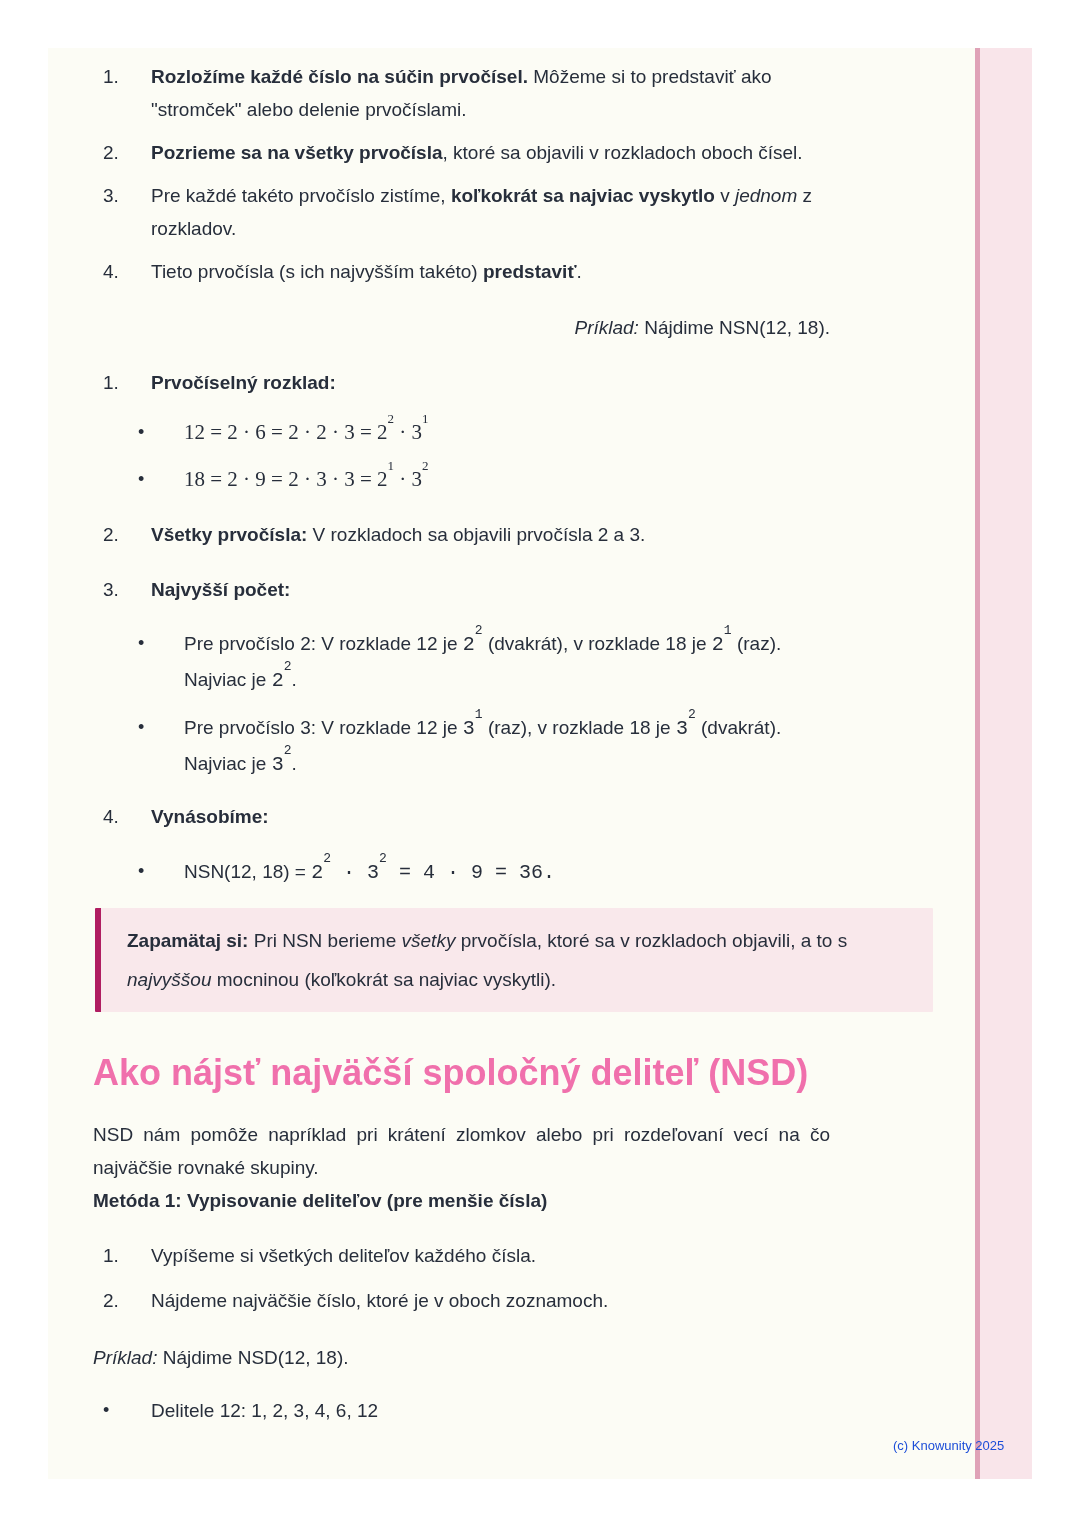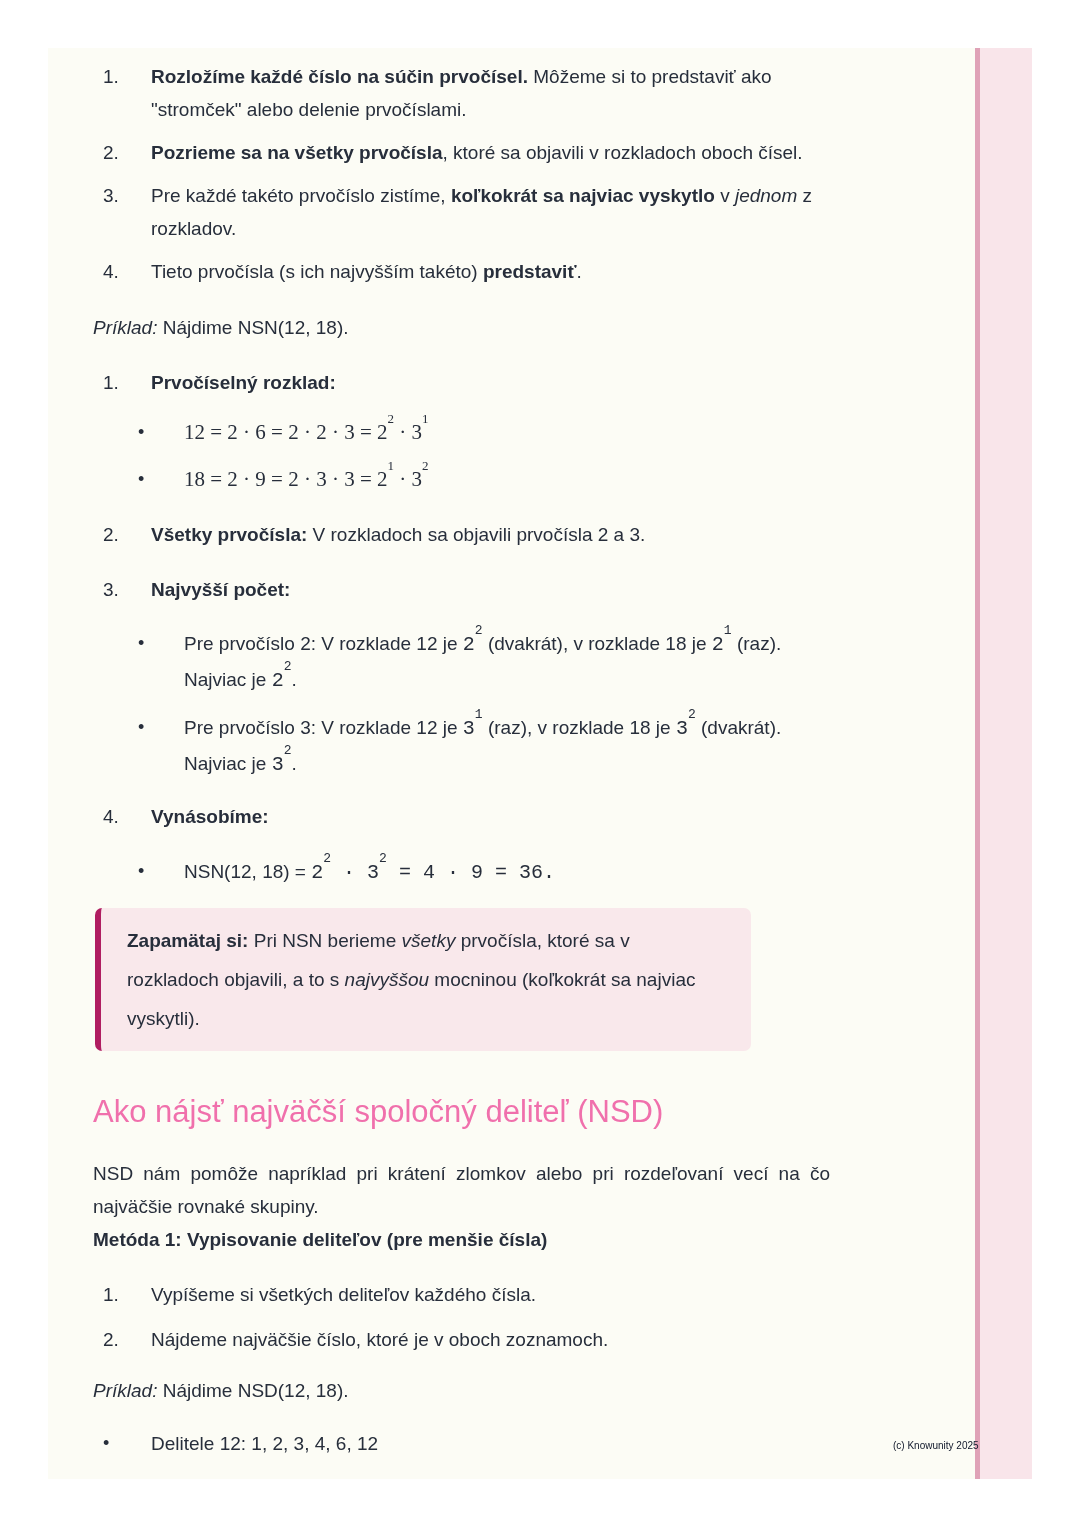--- a/index.html
+++ b/index.html
@@ -12,46 +12,46 @@
   .num{flex:0 0 22px;margin-left:10px;}
   .itxt{flex:1;margin-left:26px;}
   .sub .num{flex:0 0 20px;margin-left:45px;}
   .bullet{font-size:18px;}
   b,.b{font-weight:700;}
   em{font-style:italic;}
   p{margin:0;}
   
   .ol-intro{margin-top:12px;}
   .ol-intro .oli{margin-bottom:10px;}
-  .p-example{margin-top:23px;}
+  .p-example{margin-top:23px;text-align:right;}
   .step{margin-top:22px;}
   .step-tight{margin-top:18px;}
   .sublist{margin-top:17px;}
   .sublist .oli{margin-bottom:14px;}
   .sublist2{margin-top:20px;}
   .sublist2 .oli{margin-bottom:12px;line-height:35px;}
   .sublist3{margin-top:22px;}
   
   .math{font-family:"Liberation Serif",serif;font-size:21px;}
   .math sup,.im sup{font-size:13px;line-height:0;position:relative;top:-8px;}
   .im{font-family:Liberation Mono, monospace;font-size:20px;}
   
-  .callout{margin-top:19px;margin-left:2px;width:656px;box-sizing:border-box;
-    background:#f9e8eb;border-left:6px solid #b01d61;border-radius:7px;
+  .callout{margin-top:19px;margin-left:2px;width:838px;box-sizing:border-box;
+    background:#f9e8eb;border-left:6px solid #b01d61;border-radius:1px;
     padding:13px 28px 13px 26px;line-height:39px;}
   
-  .h2-pink{margin:44px 0 0 0;font-size:31px;line-height:34px;font-weight:400;color:#f070ac;}
+  .h2-pink{margin:44px 0 0 0;font-size:36px;line-height:34px;font-weight:700;color:#f070ac;}
   .p-intro{margin-top:28px;text-align:justify;}
   .p-bold{font-weight:700;}
   .ol-nsd{margin-top:22px;}
   .ol-nsd .oli{margin-bottom:12px;}
-  .p-example2{margin-top:18px;}
+  .p-example2{margin-top:24px;}
   .ul-div{margin-top:20px;}
-  .watermark{position:absolute;left:893px;top:1437px;font-size:10px;line-height:18px;
-    color:#0f172a;z-index:5;}
+  .watermark{position:absolute;left:893px;top:1437px;font-size:13px;line-height:18px;
+    color:#1d4ed8;z-index:5;}
 </style>
 </head>
 <body>
 
 <div class="card">
   <div class="stripe"></div>
 
   <div class="content">
 
     <div class="ol-intro">

